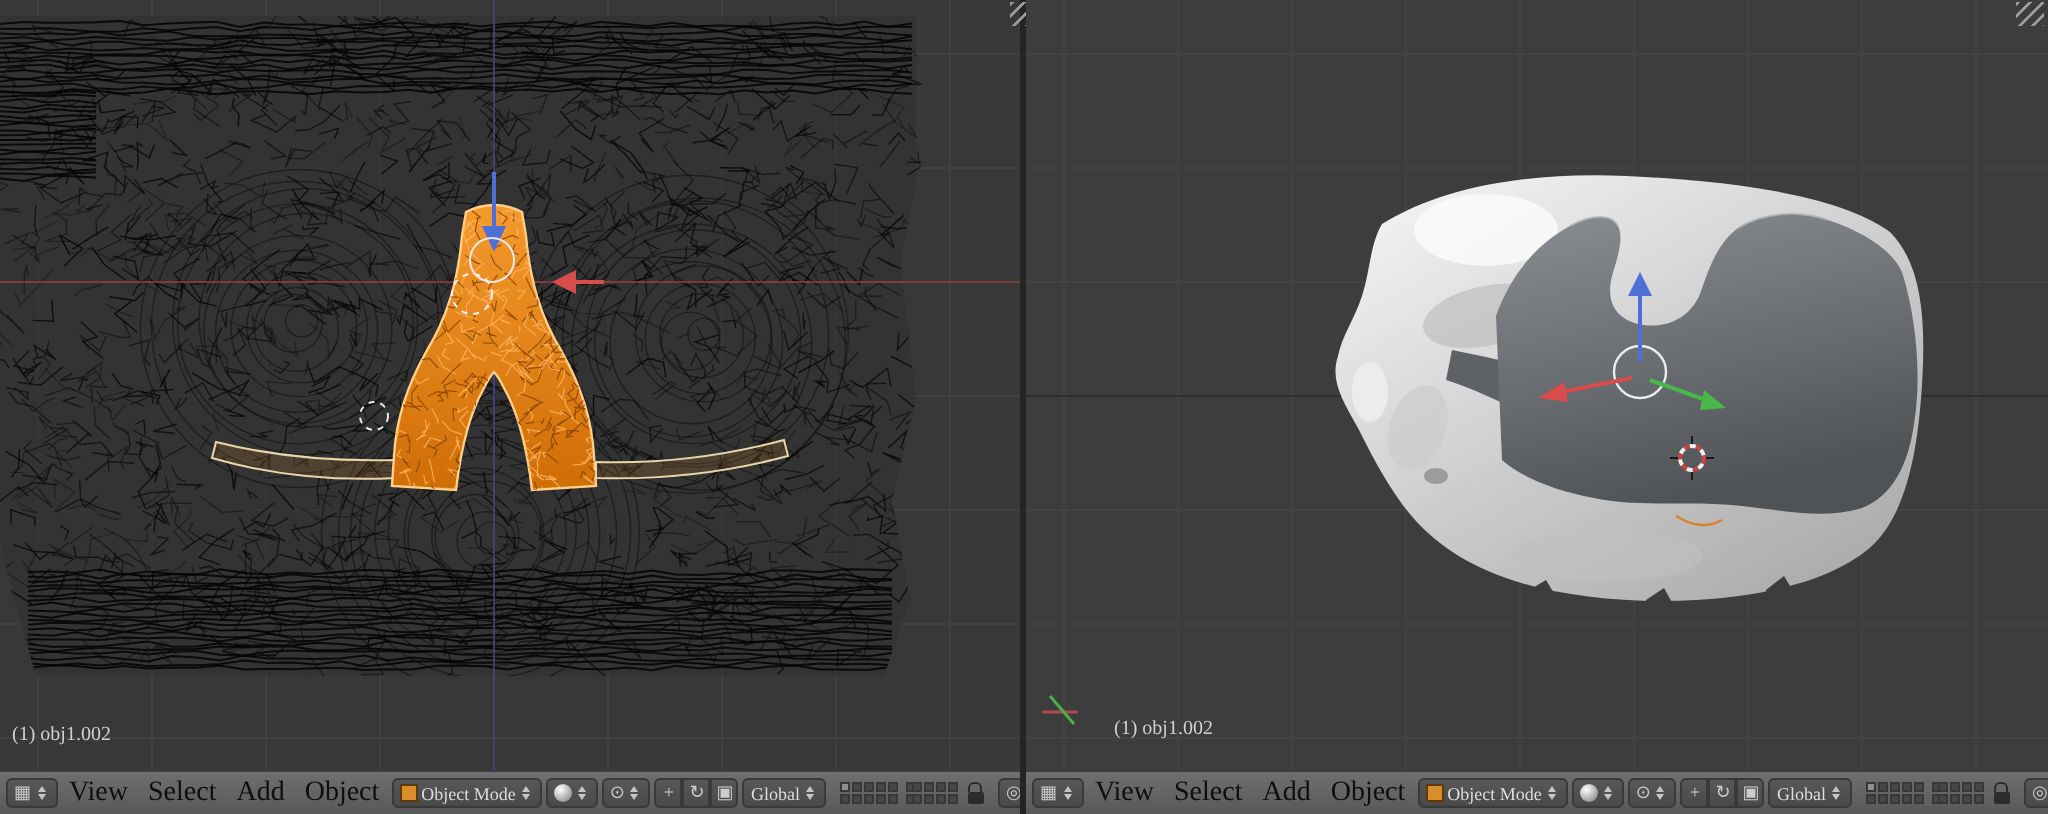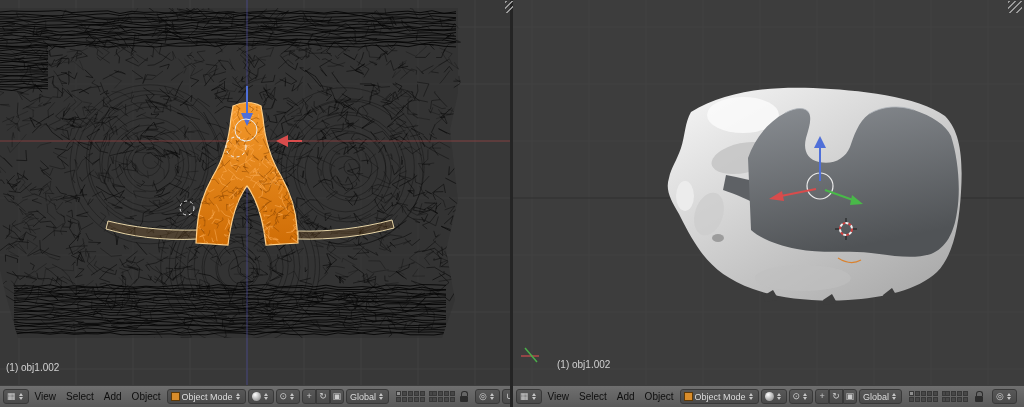--- a/index.html
+++ b/index.html
@@ -1,32 +1,32 @@
 <!DOCTYPE html>
 <html><head>
 <meta charset="utf-8">
 <style>
   html,body{margin:0;padding:0;background:#1e1e1e;}
   .app{position:relative;width:1024px;height:407px;background:#2b2b2b;overflow:hidden;
-       font-family:Liberation Sans, sans-serif;-webkit-font-smoothing:antialiased;}
+       font-family:Liberation Serif, serif;-webkit-font-smoothing:antialiased;}
   .vp{position:absolute;top:0;height:407px;}
   #vp-left{left:0;width:510px;}
   #vp-right{left:513px;width:511px;}
   .sep{position:absolute;left:510px;top:0;width:3px;height:407px;background:#242424;}
   svg.scene{position:absolute;left:0;top:0;display:block;}
   .vp-label{position:absolute;font-size:10px;color:#d0d0d0;pointer-events:none;}
   #vp-left .vp-label{left:6px;top:362px;}
   #vp-right .vp-label{left:44px;top:359px;}
   .splitter{position:absolute;width:14px;height:12px;
     background:repeating-linear-gradient(135deg,#9a9a9a 0 1.5px,rgba(0,0,0,0) 1.5px 4.5px);}
   
   .vp-header{position:absolute;left:0;bottom:0;width:100%;height:22px;box-sizing:border-box;
     background:linear-gradient(#6f6f6f,#595959);border-top:1px solid #3e3e3e;
     display:flex;align-items:center;gap:2px;padding:0 3px;}
-  .menu{font-size:10px;color:#0e0e0e;padding:0 4px;white-space:nowrap;}
+  .menu{font-size:14px;color:#0e0e0e;padding:0 4px;white-space:nowrap;}
   .hbtn{height:15px;display:flex;align-items:center;gap:2px;box-sizing:border-box;
     background:linear-gradient(#585858,#494949);border:1px solid #393939;border-radius:3px;
     padding:0 3px;color:#ddd;font-size:9px;white-space:nowrap;}
   .hbtn .glyph{font-size:9px;line-height:1;color:#ccc;}
   .ud{width:7px;height:9px;position:relative;flex:0 0 auto;}
   .ud::before,.ud::after{content:"";position:absolute;left:1px;border-left:2.5px solid transparent;border-right:2.5px solid transparent;}
   .ud::before{top:1px;border-bottom:3px solid #c6c6c6;}
   .ud::after{bottom:1px;border-top:3px solid #c6c6c6;}
   .cube-icon{width:7px;height:7px;background:#d98d2b;border:1px solid #5e3a08;flex:0 0 auto;}
   .sphere-icon{width:9px;height:9px;border-radius:50%;background:radial-gradient(circle at 35% 30%,#ffffff,#767676);flex:0 0 auto;}

